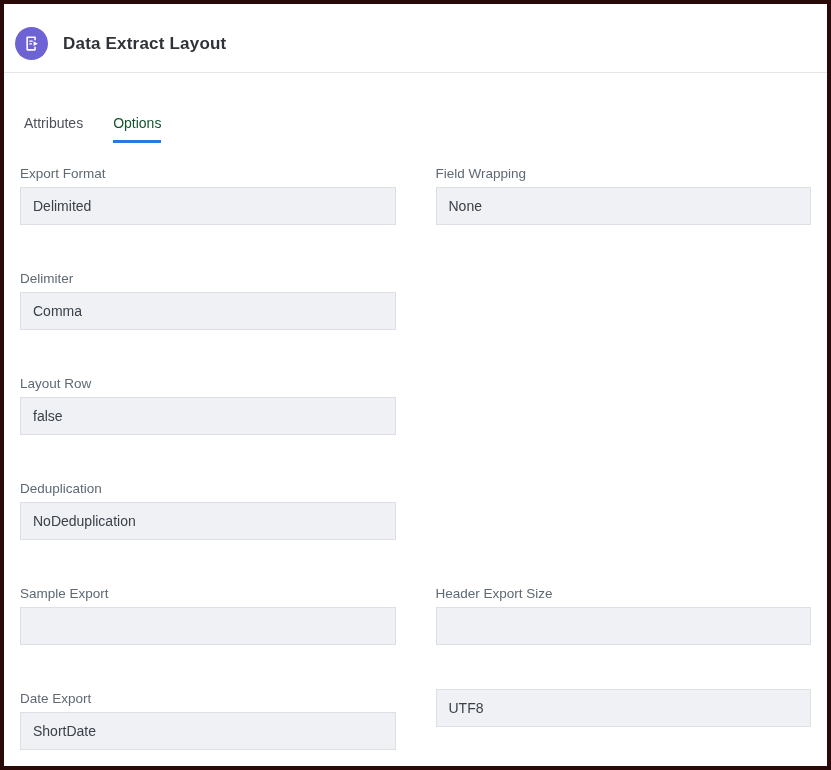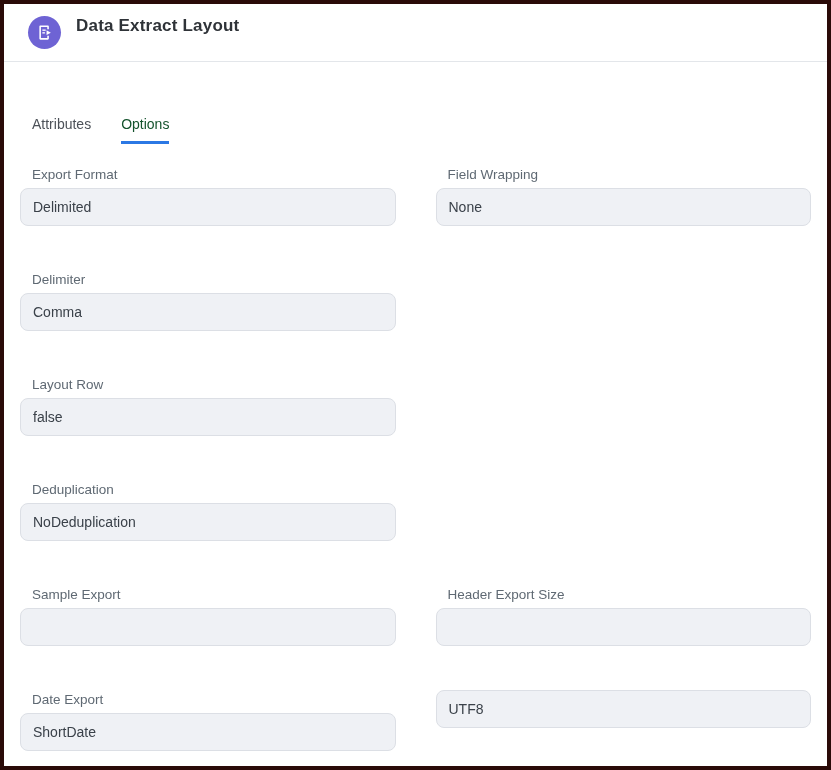--- a/index.html
+++ b/index.html
@@ -12,24 +12,25 @@
   .frame {
     width: 831px;
     height: 770px;
     border: 4px solid #2a0a08;
     background: #ffffff;
     overflow: hidden;
   }
   
   .header {
     display: flex;
-    align-items: flex-start;
-    padding: 12px 24px;
+    align-items: center;
+    padding: 12px 11px;
     height: 58px;
     border-bottom: 1px solid #e3e6ea;
+    margin-top: 11px;
   }
   .app-icon {
     width: 33px;
     height: 33px;
     border-radius: 50%;
     background: #6e63d4;
     display: flex;
     align-items: center;
     justify-content: center;
     flex: 0 0 auto;
@@ -39,22 +40,22 @@
     margin-left: 15px;
     font-size: 17px;
     font-weight: 700;
     color: #2f3338;
     letter-spacing: 0.2px;
   }
   
   .tabs {
     display: flex;
     gap: 30px;
-    padding: 0 28px;
-    margin-top: 54px;
+    padding: 0 20px;
+    margin-top: 42px;
   }
   .tab {
     font-size: 14px;
     font-weight: 500;
     color: #4c5158;
     padding-bottom: 9px;
     border-bottom: 3px solid transparent;
     cursor: pointer;
   }
   .tab.active {
@@ -69,27 +70,26 @@
     row-gap: 44px;
     padding: 0 16px;
     margin-top: 21px;
   }
   .field-group { min-height: 61px; }
   .field-label {
     font-size: 13.5px;
     color: #5f6973;
     line-height: 20px;
     margin-bottom: 3px;
-    margin-left: 12px;
   }
   .field-box {
     height: 38px;
     background: #eff1f5;
     border: 1px solid #dcdfe5;
-    border-radius: 8px;
+    border-radius: 0;
     display: flex;
     align-items: center;
     padding: 0 12px;
     font-size: 14px;
     color: #3a4149;
     cursor: pointer;
     text-align: right;
   }
 </style>
 </head>

